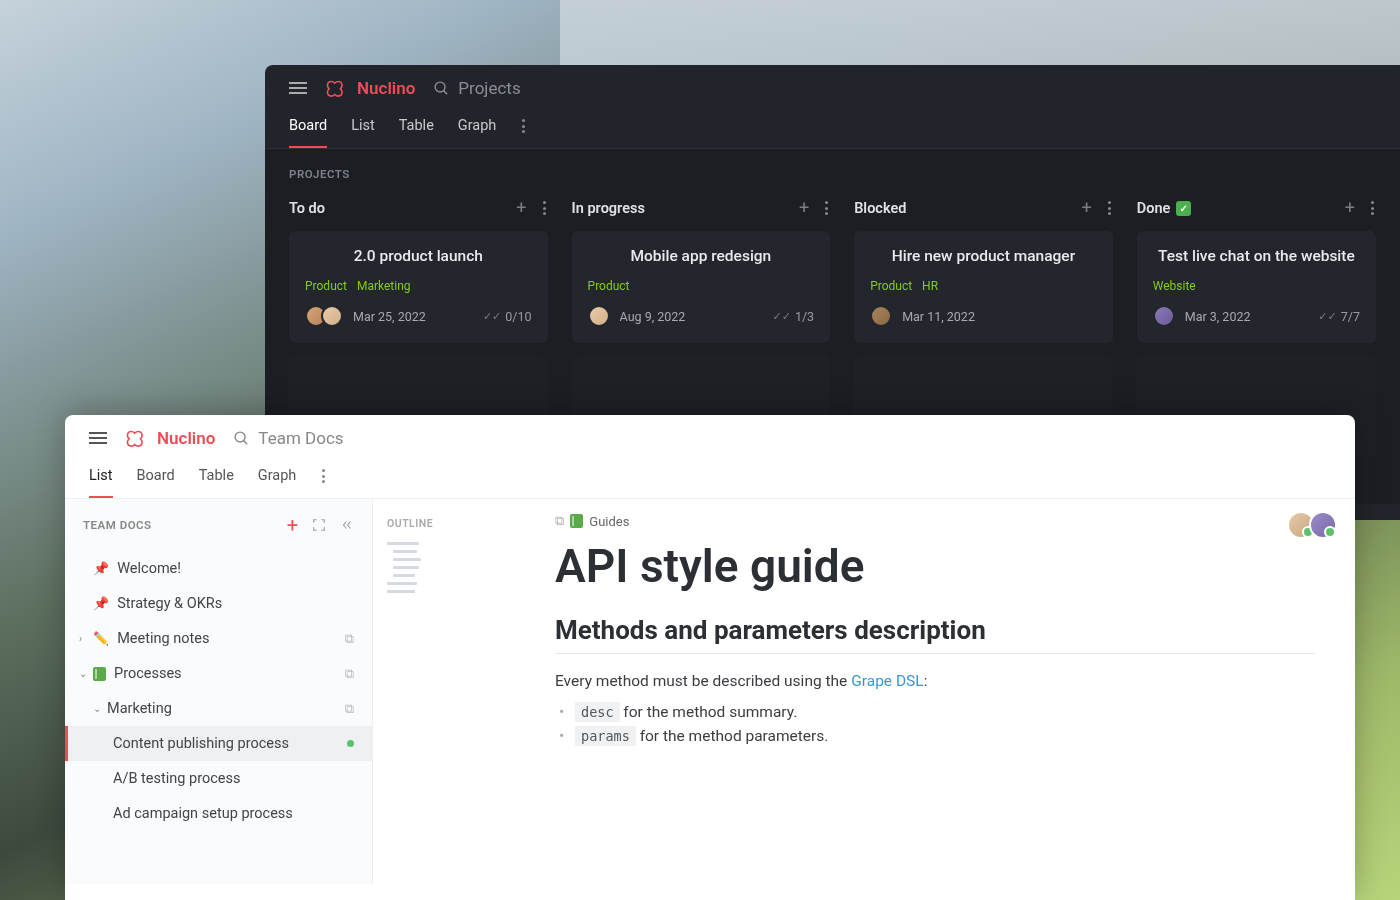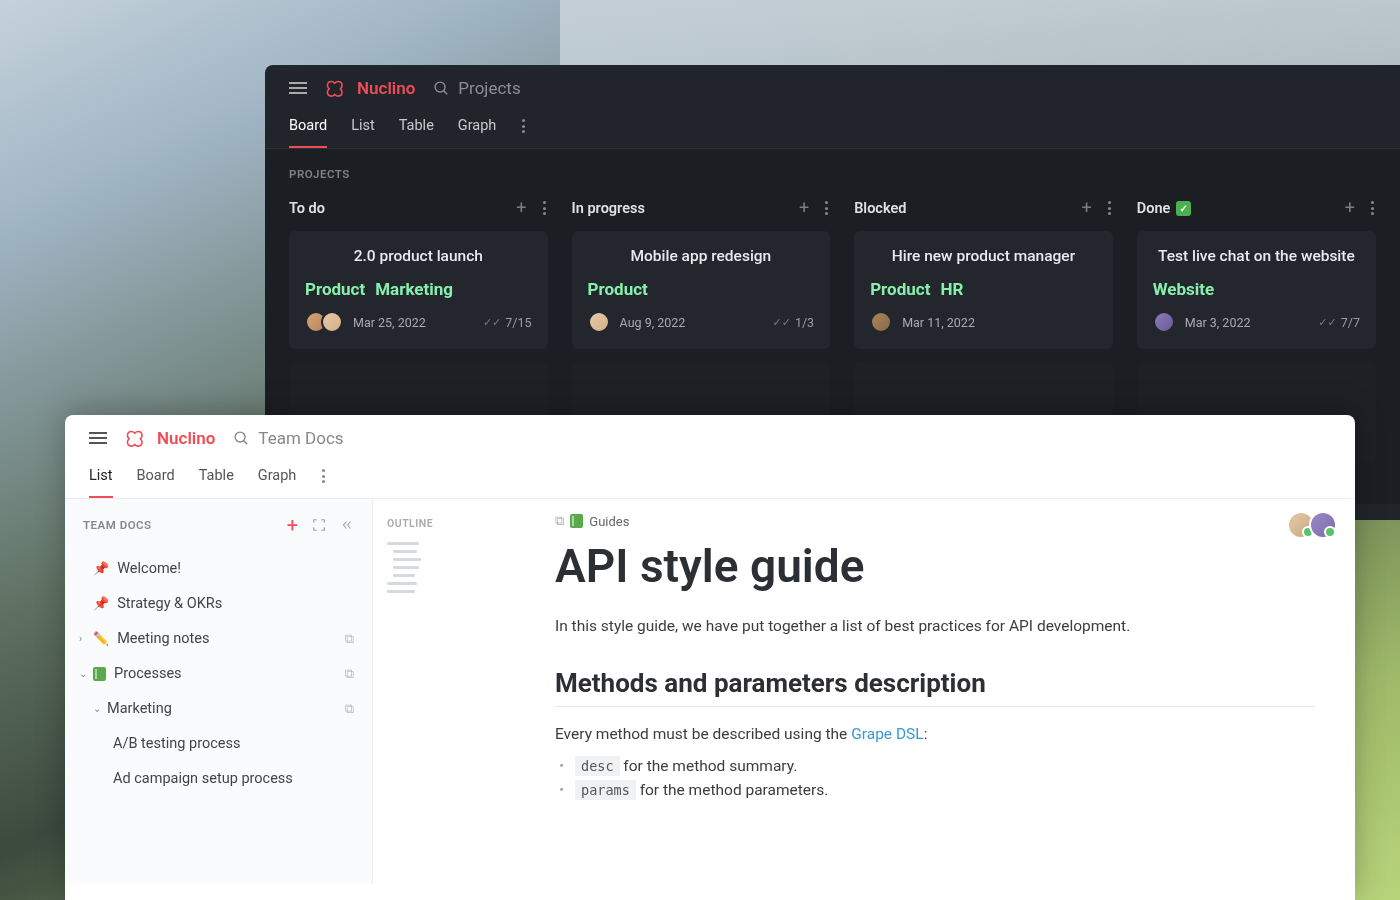--- a/index.html
+++ b/index.html
@@ -41,21 +41,21 @@
 .proj-lbl { font-size:11.5px; letter-spacing:0.5px; color:#7d8088; font-weight:600; margin-bottom:18px; }
 .columns { display:flex; gap:24px; }
 .col { width:268px; }
 .col-hd { display:flex; align-items:center; justify-content:space-between; margin-bottom:14px; }
 .col-title { font-size:14.5px; font-weight:600; color:#dfe1e4; display:flex; align-items:center; gap:6px;}
 .col-acts { display:flex; gap:14px; align-items:center;}
 .plus { color:#7a7d84; font-size:18px; cursor:pointer; line-height:1;}
 .card { background:#23262c; border-radius:6px; padding:16px; margin-bottom:12px;text-align:center; }
 .card-title { font-size:15.5px; color:#e8eaed; margin-bottom:14px; font-weight:500;}
 .tags { display:flex; gap:10px; margin-bottom:12px; }
-.tag { font-size:17px; color:#86efac;font-weight:bold; }
+.tag { font-size:12px; color:#84cc16; }
 .card-ft { display:flex; align-items:center; justify-content:space-between; }
 .ft-left { display:flex; align-items:center; gap:10px;}
 .avatars { display:flex; }
 .av { width:22px; height:22px; border-radius:50%; border:2px solid #23262c; margin-left:-6px; background:#5a6070; display:flex; align-items:center; justify-content:center; font-size:10px;}
 .av:first-child{margin-left:0;}
 .av1{background:linear-gradient(135deg,#d4a574,#b8845c);}
 .av2{background:linear-gradient(135deg,#e8c9a8,#d4b088);}
 .av3{background:linear-gradient(135deg,#a8845c,#8a6a44);}
 .av4{background:linear-gradient(135deg,#8a7ab8,#6a5a98);}
 .date { font-size:12.5px; color:#a8aab0; }
@@ -178,21 +178,21 @@
           <div class="card-ft">
             <div class="ft-left">
                 <div class="avatars">
                   <div class="av av1"></div>
                   <div class="av av2"></div>
                 </div>
                 <span class="date">Mar 25, 2022</span>
               </div>
             <div class="check-ct">
                 <span class="checkmk">✓✓</span>
-                <span>7/15</span>
+                <span>0/10</span>
               </div>
           </div>
         </div>
         <div class="card" style="opacity:0.35">
             <div style="height:70px"></div>
           </div>
       </div>
 
       <div class="col">
         <div class="col-hd">
@@ -369,20 +369,24 @@
             <span class="ti-arrow">⌄</span>
             <span class="ti-ico"><span class="book-ico"></span></span>
             <span>Processes</span>
             <span class="ti-copy">⧉</span>
           </div>
         <div class="tree-item indent-1">
             <span class="ti-arrow">⌄</span>
             <span>Marketing</span>
             <span class="ti-copy">⧉</span>
           </div>
+        <div class="tree-item indent-2 sel">
+            <span>Content publishing process</span>
+            <span class="ti-dot"></span>
+          </div>
         <div class="tree-item indent-2">
             <span>A/B testing process</span>
           </div>
         <div class="tree-item indent-2">
             <span>Ad campaign setup process</span>
           </div>
       </div>
     </div>
     <div class="content">
       <div class="outline-rail">
@@ -397,21 +401,20 @@
             <div style="width:28px"></div>
         </div>
       </div>
       <div class="doc">
         <div class="doc-bc">
             <span class="bc-ico">⧉</span>
             <span class="book-ico"></span>
             <span>Guides</span>
           </div>
         <h1 class="doc-title">API style guide</h1>
-        <p class="doc-p">In this style guide, we have put together a list of best practices for API development.</p>
         <h2 class="doc-h2">Methods and parameters description</h2>
         <hr class="doc-hr">
         <p class="doc-p" style="margin-bottom:0"><span>Every method must be described using the </span><a class="doc-link">Grape DSL</a><span>:</span></p>
         <ul class="doc-ul">
           <li><code>desc</code><span> for the method summary.</span></li>
           <li><code>params</code><span> for the method parameters.</span></li>
         </ul>
       </div>
       <div class="presence">
         <div class="pav pav1"></div>

